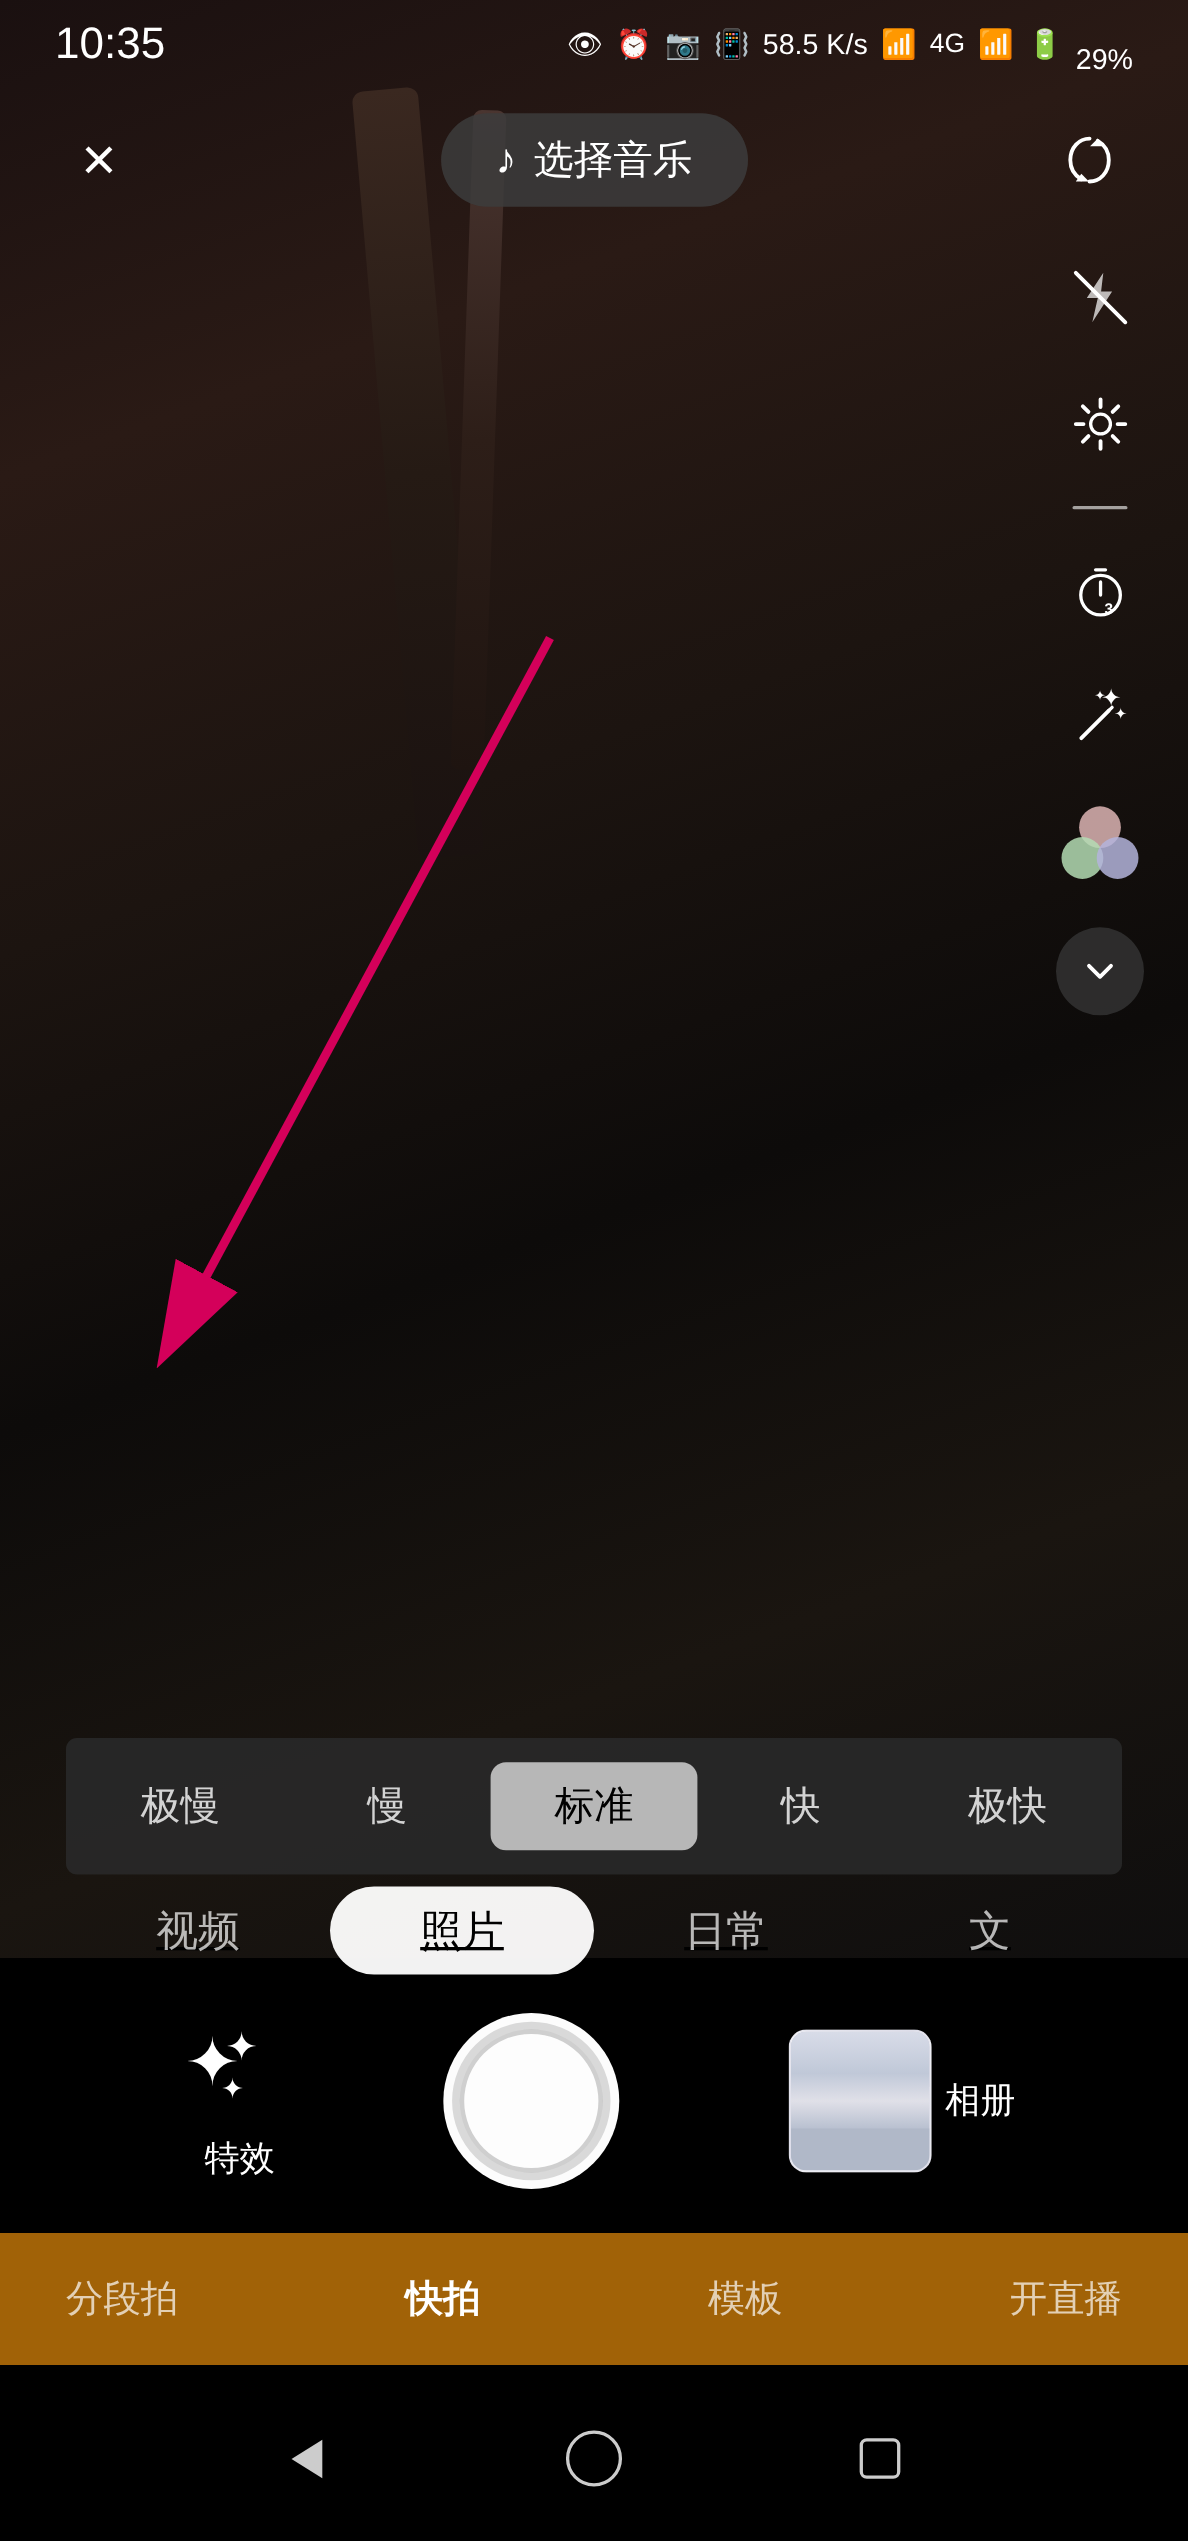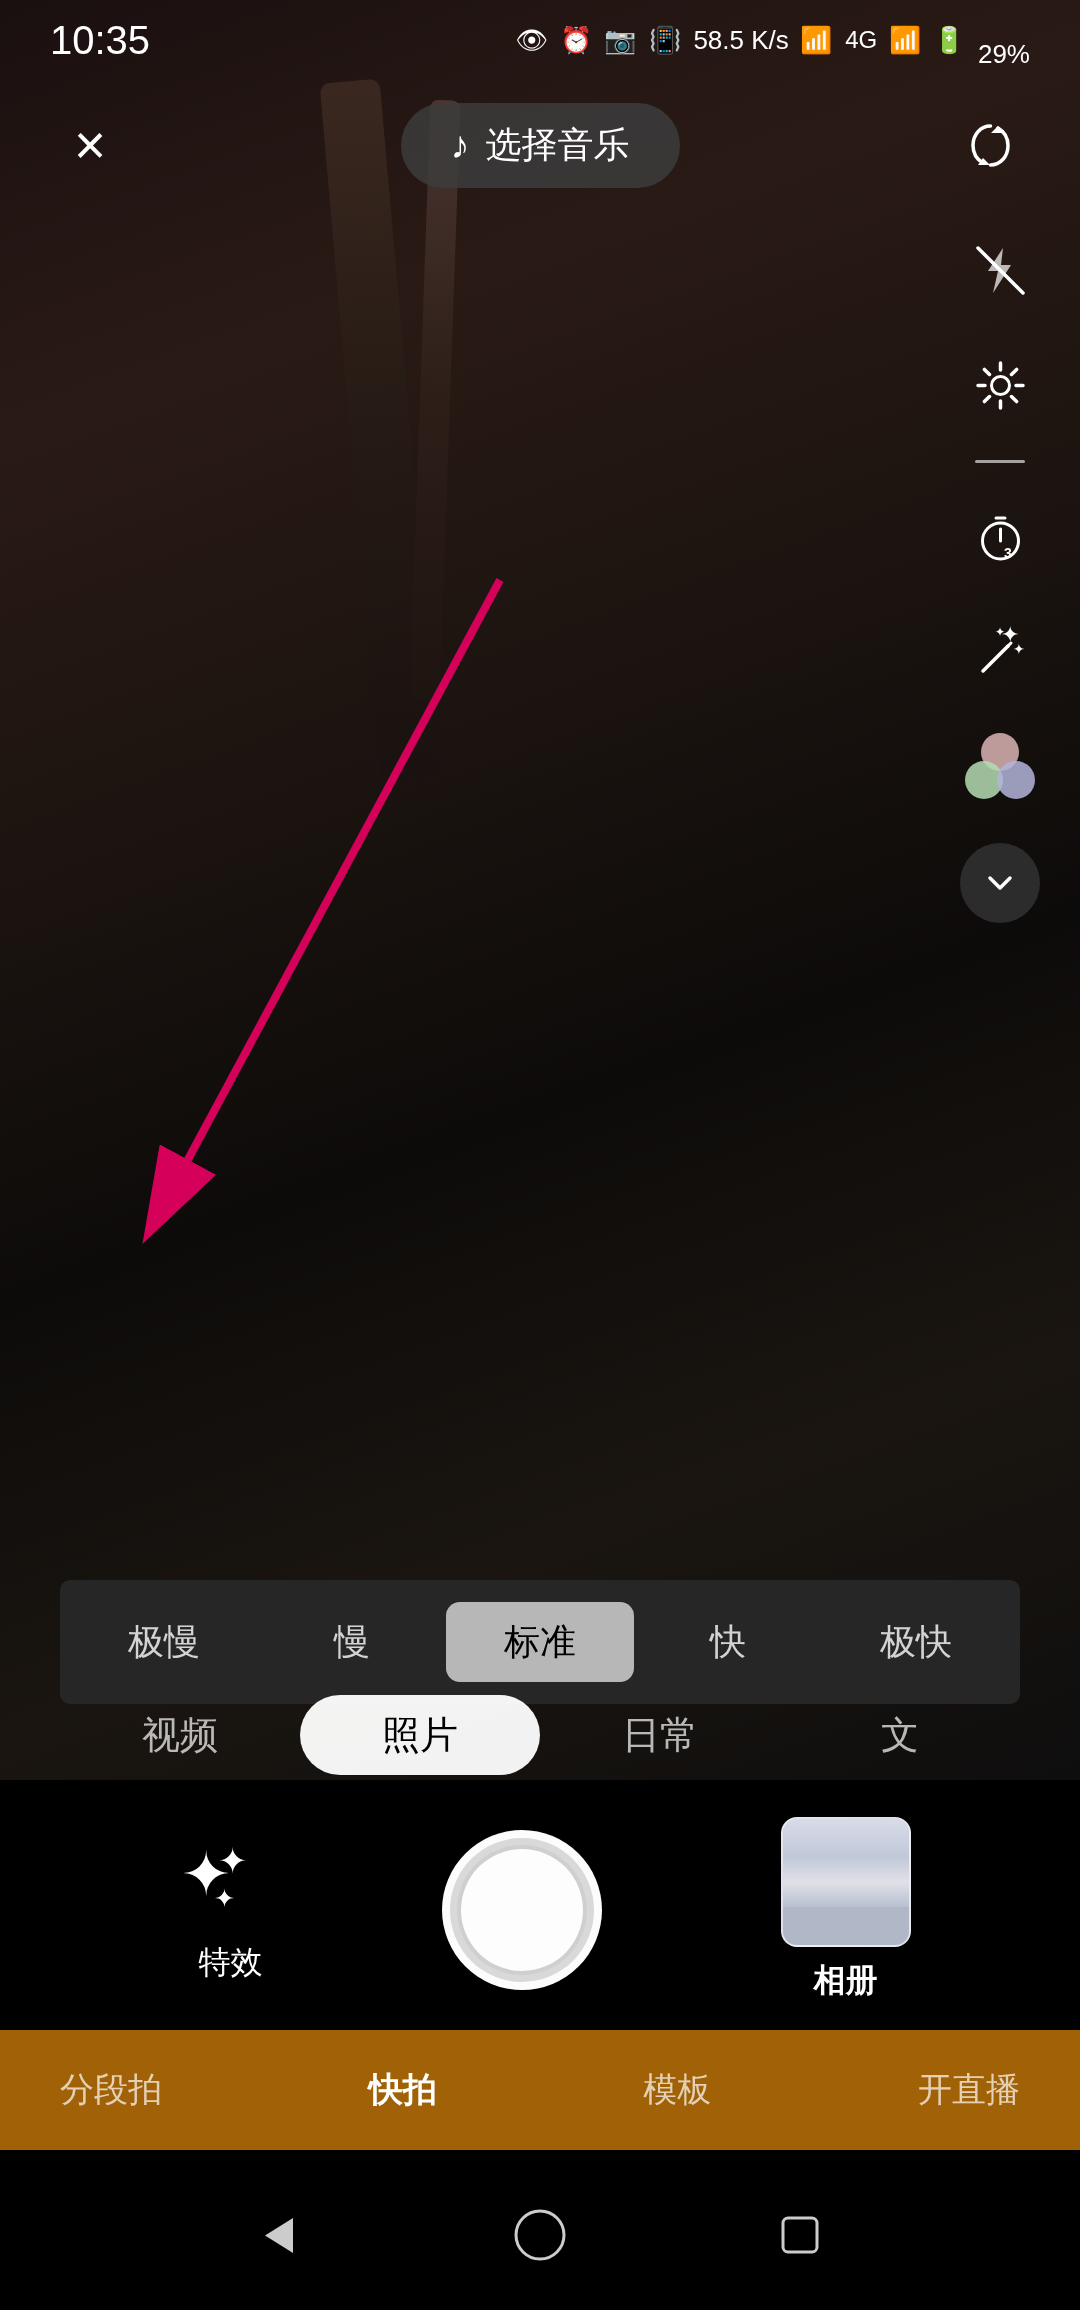--- a/index.html
+++ b/index.html
@@ -218,25 +218,26 @@
     }
 
     
     .mode-tabs {
       position: absolute;
       top: 1695px;
       left: 0;
       right: 0;
       height: 100px;
       display: flex;
-      align-items: flex-start;
+      align-items: flex-end;
       justify-content: center;
       gap: 0;
       z-index: 100;
       padding: 0 60px;
+      text-decoration: underline;
     }
 
     .mode-tab {
       flex: 1;
       height: 80px;
       display: flex;
       align-items: center;
       justify-content: center;
       font-size: 38px;
       color: rgba(255,255,255,0.7);
@@ -299,25 +300,24 @@
     .shutter-inner {
       width: 130px;
       height: 130px;
       border-radius: 50%;
       background: rgba(255,255,255,0.95);
       border: 4px solid rgba(100,100,100,0.3);
     }
 
     .album-btn {
       display: flex;
-      flex-direction: column;
+      flex-direction: row;
       align-items: center;
       gap: 12px;
       cursor: pointer;
-      font-weight: bold;
     }
 
     .album-thumbnail {
       width: 130px;
       height: 130px;
       border-radius: 16px;
       background: linear-gradient(135deg, #e8e8f0 0%, #d0d0e0 100%);
       overflow: hidden;
       position: relative;
       border: 2px solid rgba(255,255,255,0.3);

